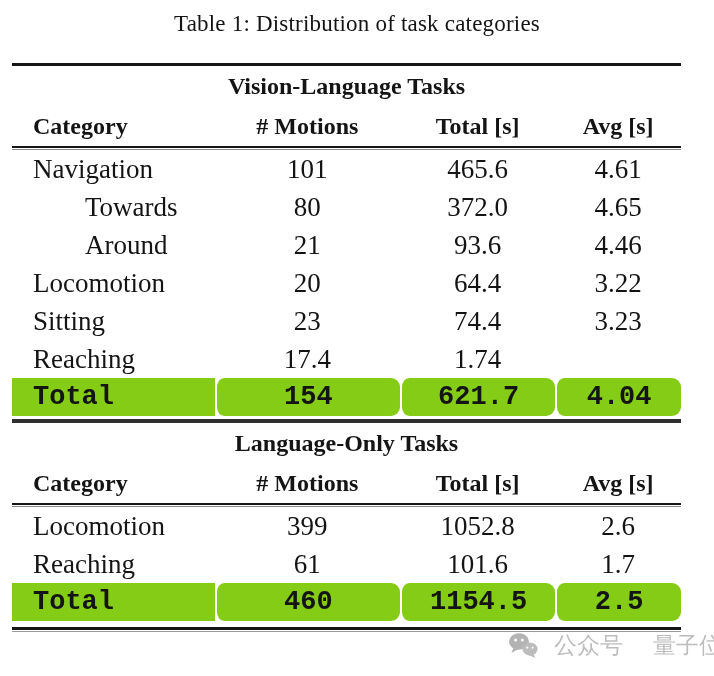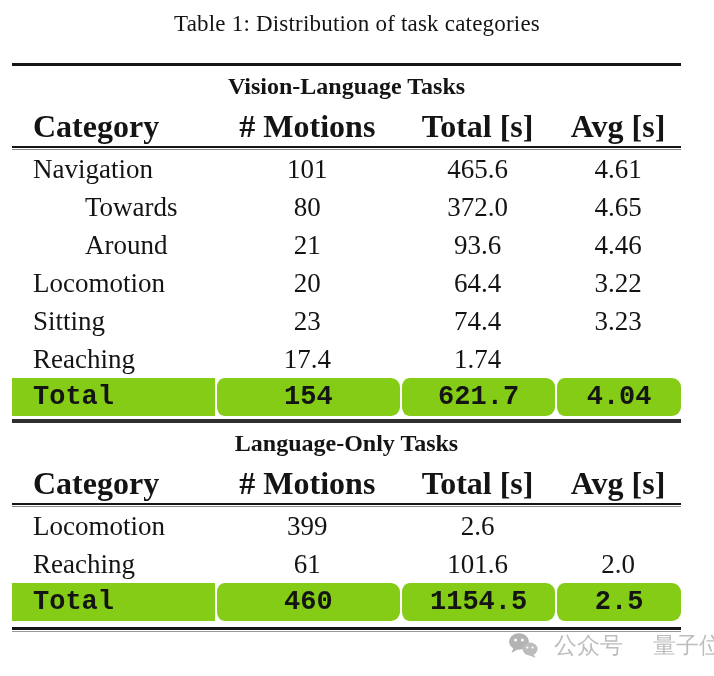--- a/index.html
+++ b/index.html
@@ -34,21 +34,21 @@
     font-weight: bold;
     text-align: center;
     line-height: 40px;
     font-size: 24px;
   }
   .row {
     display: grid;
     grid-template-columns: 30.3% 27.7% 23.2% 18.8%;
     line-height: 38px;
   }
-  .header-row { font-weight: bold; line-height: 40px; font-size: 32px; }
+  .header-row { font-weight: bold; line-height: 40px; font-size: 24px; }
   .cell.cat { text-align: left; padding-left: 21px; }
   .cell.cat.indent { padding-left: 73px; }
   .cell.num { text-align: center; }
   .total-row { font-weight: bold; }
   .total-row .cell { background: #84cc16; font-family: Liberation Mono, monospace; }
   .total-row .cell + .cell { border-left: 2.5px solid #ffffff; border-radius: 9px; }
   .watermark {
     position: absolute;
     top: 630px; left: 508px;
     display: flex; align-items: center;
@@ -127,27 +127,28 @@
     <div class="cell cat">Category</div>
     <div class="cell num"># Motions</div>
     <div class="cell num">Total [s]</div>
     <div class="cell num">Avg [s]</div>
   </div>
   <div class="rule double"></div>
 
   <div class="row">
     <div class="cell cat">Locomotion</div>
     <div class="cell num">399</div>
+    <div class="cell num">1052.8</div>
     <div class="cell num">2.6</div>
   </div>
   <div class="row">
     <div class="cell cat">Reaching</div>
     <div class="cell num">61</div>
     <div class="cell num">101.6</div>
-    <div class="cell num">2.0</div>
+    <div class="cell num">1.7</div>
   </div>
   <div class="row total-row">
     <div class="cell cat">Total</div>
     <div class="cell num">460</div>
     <div class="cell num">1154.5</div>
     <div class="cell num">2.5</div>
   </div>
 
   <div class="rule bottom"></div>
 </div>

